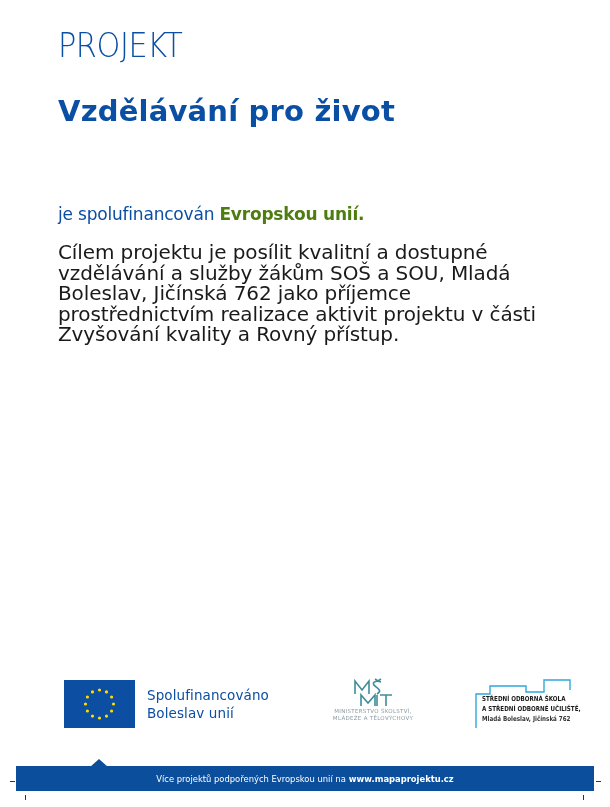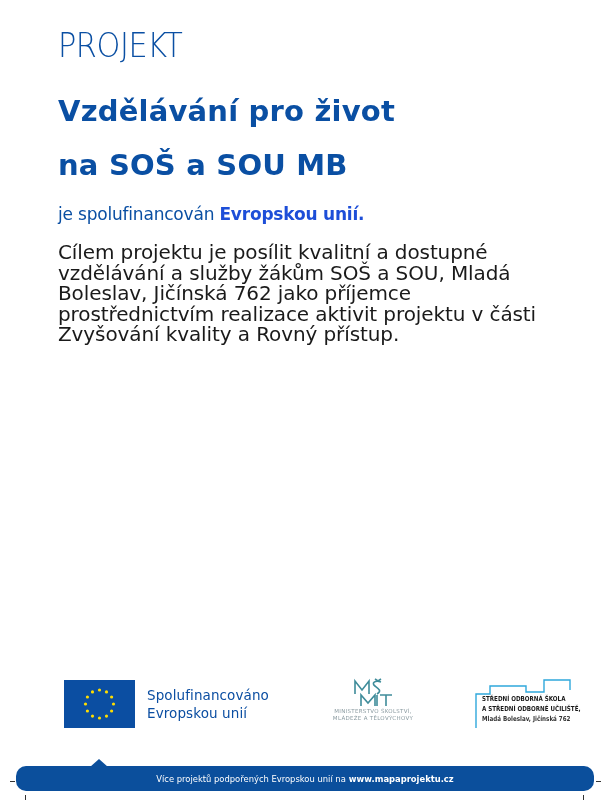--- a/index.html
+++ b/index.html
@@ -46,21 +46,21 @@
 
     .cofinanced {
       position: absolute;
       left: 58px;
       top: 203px;
       font-size: 17px;
       color: #0a4fa3;
       line-height: 22px;
       letter-spacing: -0.2px;
     }
-    .cofinanced b { font-weight: bold; color: #1d4ed8; }
+    .cofinanced b { font-weight: bold; color: #4d7c0f; }
 
     .description {
       position: absolute;
       left: 58px;
       top: 242px;
       width: 500px;
       margin: 0;
       font-size: 20px;
       line-height: 20.5px;
       color: #1a1a1a;
@@ -109,21 +109,20 @@
       top: 766px;
       width: 578px;
       height: 25px;
       background: #0b4f9c;
       display: flex;
       align-items: center;
       justify-content: center;
       color: #ffffff;
       font-size: 8.4px;
       font-family: "DejaVu Sans", sans-serif;
-      border-radius: 10px;
     }
     .footer-banner b { font-weight: bold; margin-left: 3px; }
     .footer-notch {
       position: absolute;
       left: 90px;
       top: 759px;
       width: 0; height: 0;
       border-left: 9px solid transparent;
       border-right: 9px solid transparent;
       border-bottom: 8px solid #0b4f9c;
@@ -132,21 +131,20 @@
   </style>
 </head>
 <body>
 
 <div class="poster">
 
   <div class="label-projekt">PROJEKT</div>
 
   <h1 class="title">
     <span>Vzdělávání pro život</span>
-    <span>na SOŠ a SOU MB</span>
   </h1>
 
   <div class="cofinanced">
     <span>je spolufinancován</span>
     <b>Evropskou unií.</b>
   </div>
 
   <p class="description">Cílem projektu je posílit kvalitní a dostupné vzdělávání a služby žákům SOŠ a SOU, Mladá Boleslav, Jičínská 762 jako příjemce prostřednictvím realizace aktivit projektu v části Zvyšování kvality a Rovný přístup.</p>
 
   <div class="logos">
@@ -166,21 +164,21 @@
             <circle cx="28.5" cy="36.1" r="1.6"></circle>
             <circle cx="23.4" cy="31" r="1.6"></circle>
             <circle cx="21.5" cy="24" r="1.6"></circle>
             <circle cx="23.4" cy="17" r="1.6"></circle>
             <circle cx="28.5" cy="11.9" r="1.6"></circle>
           </g>
         </svg>
       </div>
       <div class="eu-text">
         <span>Spolufinancováno</span>
-        <span>Evropskou unií</span>
+        <span>Boleslav unií</span>
       </div>
     </div>
 
     <div class="msmt-block">
       <svg class="msmt-logo" viewBox="0 0 44 30">
         <g fill="none" stroke="#3f8c9a" stroke-width="1.6">
           <path d="M4 16 L4 3 L11 12 L18 3 L18 16"></path>
           <path d="M30 4 C24 2 20 5 24 8 C28 11 31 13 26 16"></path>
           <path d="M24 1 L27 3 L30 1"></path>
           <path d="M10 28 L10 17 L17 25 L24 17 L24 28"></path>

